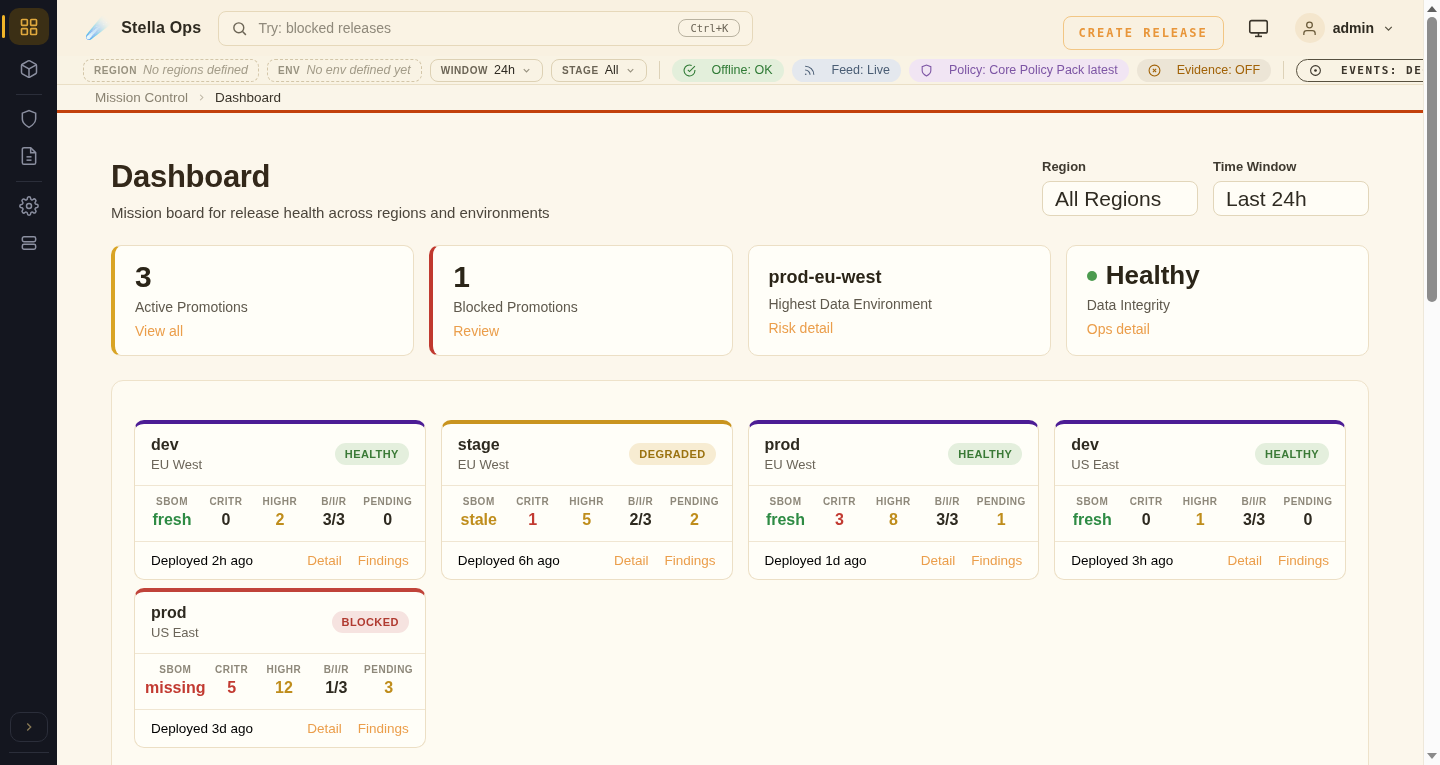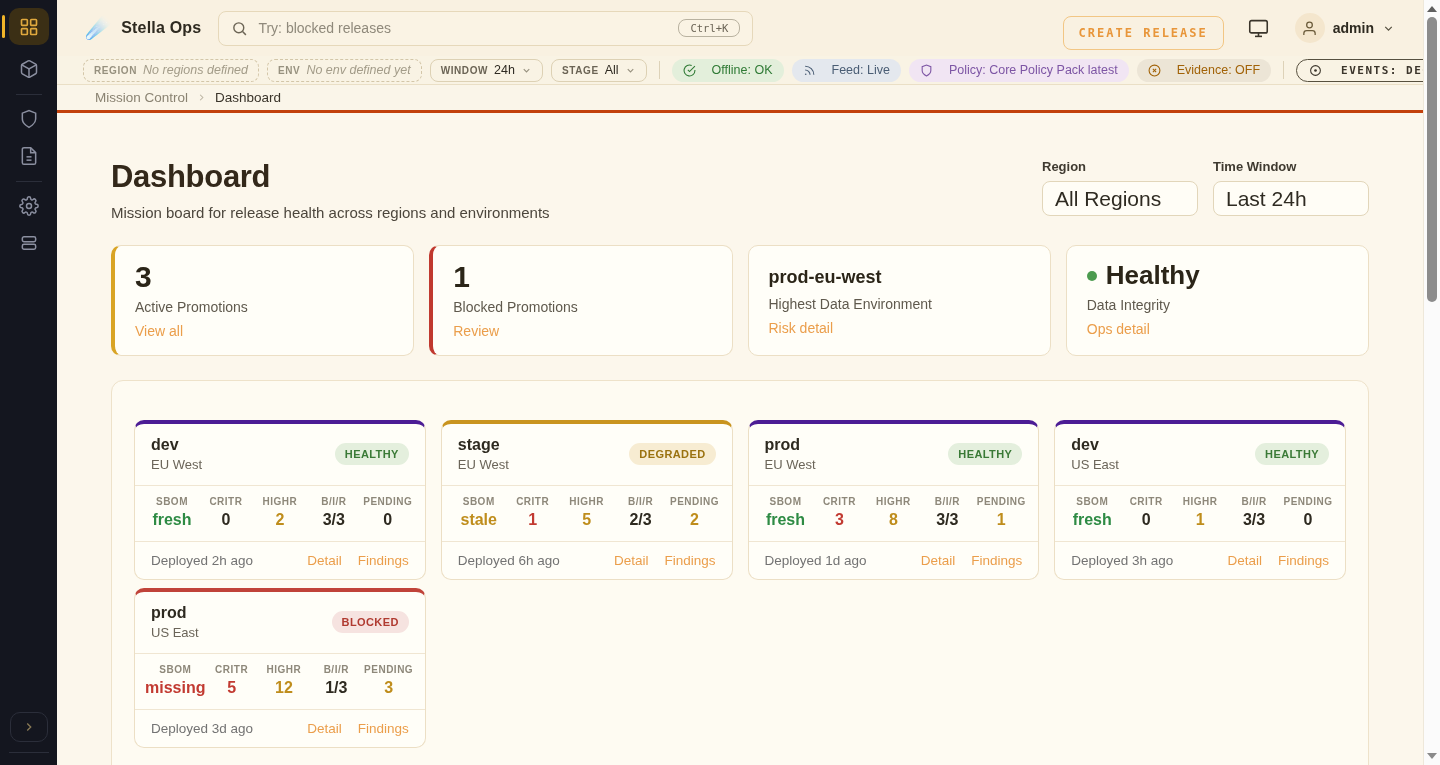--- a/index.html
+++ b/index.html
@@ -101,21 +101,21 @@
   .badge-blocked { background:#f6e3e0; color:#b03a30; }
   .pc-stats { border-top:1px solid #f0e6d2; border-bottom:1px solid #f0e6d2; padding:10px 10px 12px; display:flex; }
   .stat { flex:1; text-align:center; }
   .stat-label { font-size:10px; font-weight:600; letter-spacing:.5px; color:#8e887a; }
   .stat-value { margin-top:4px; font-size:16px; font-weight:700; }
   .tone-dark { color:#2e2a20; }
   .tone-green { color:#2e8b44; }
   .tone-amber { color:#bf8d1c; }
   .tone-red { color:#c23a31; }
   .pc-foot { padding:11px 16px; display:flex; justify-content:space-between; align-items:center; font-size:13.5px; }
-  .pc-deployed { color:#737373; }
+  .pc-deployed { color:#000000; }
   .pc-links { display:flex; gap:16px; }
   .pc-link { color:#eb9e4b; cursor:pointer; }
 
   
   .scrollbar { width:17px; background:#fbfbfb; border-left:1px solid #eee8da; flex-shrink:0; display:flex; flex-direction:column; align-items:center; position:relative; }
   .sb-arrow { width:0; height:0; border-left:5px solid transparent; border-right:5px solid transparent; }
   .sb-arrow.up { border-bottom:6px solid #5f5f5f; margin-top:6px; }
   .sb-arrow.down { border-top:6px solid #8a8a8a; position:absolute; bottom:6px; }
   .sb-thumb { width:10px; height:285px; background:#8c8c8c; border-radius:6px; margin-top:5px; }
 </style>

